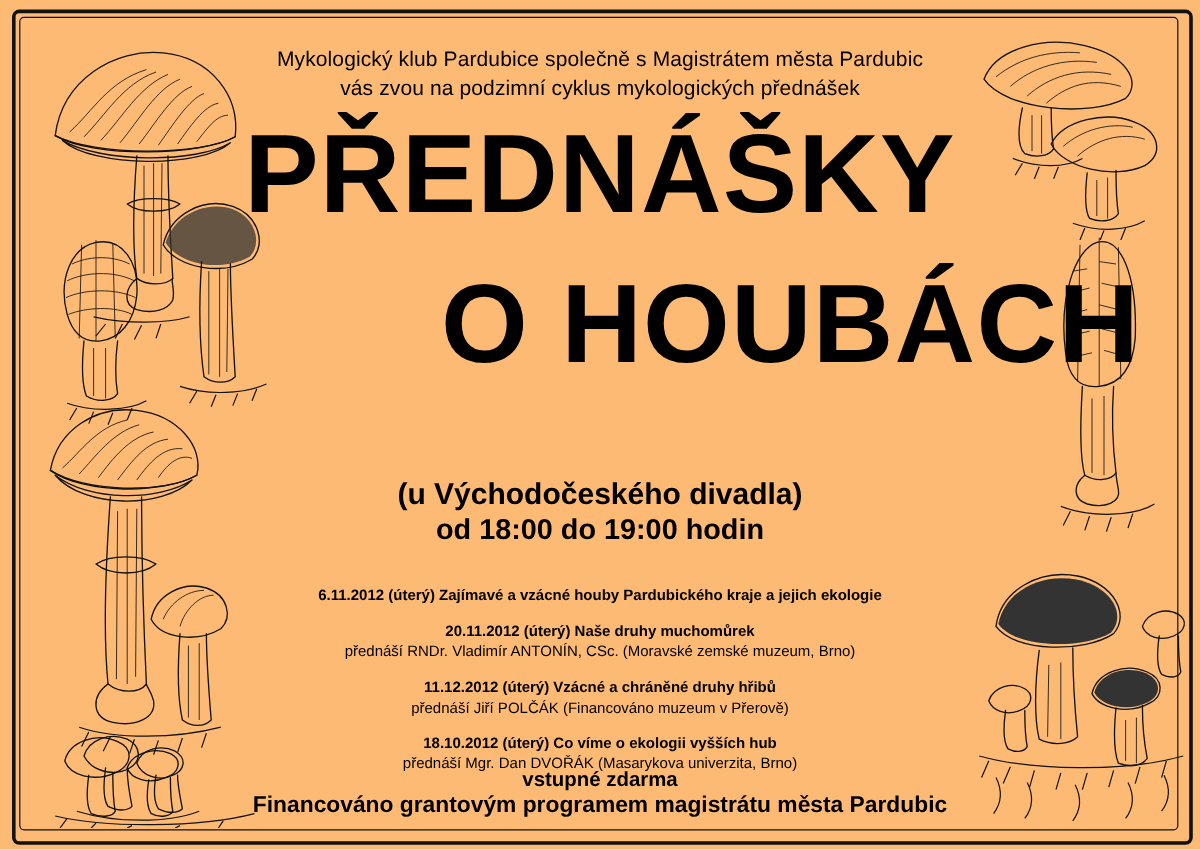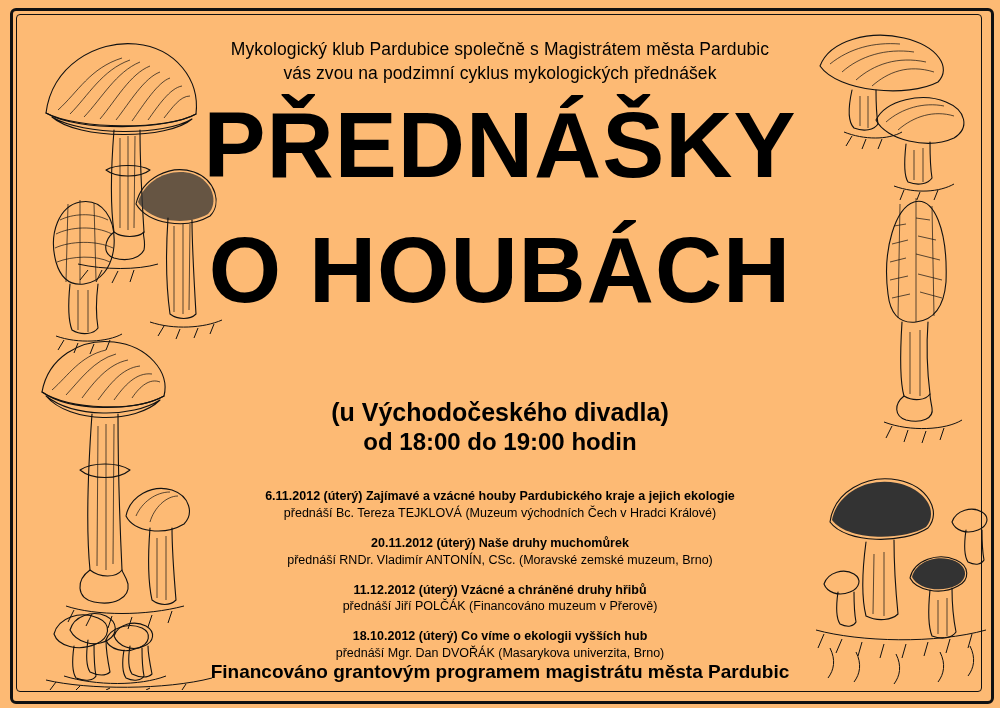--- a/index.html
+++ b/index.html
@@ -72,20 +72,21 @@
   .title2 {
     position: absolute;
     top: 226px;
     left: 50%;
     transform: translateX(-50%);
     width: 900px;
     font-size: 93px;
     line-height: 0.96;
     font-weight: 700;
     letter-spacing: 1px;
+    text-align: right;
   }
   .venue {
     position: absolute;
     top: 358px;
     left: 50%;
     transform: translateX(-50%);
     width: 860px;
     font-size: 30px;
     font-weight: 700;
     letter-spacing: 0.3px;
@@ -346,32 +347,32 @@
 
     <div class="title1">PŘEDNÁŠKY</div>
     <div class="title2">O HOUBÁCH</div>
 
     <div class="venue-sub">(u Východočeského divadla)</div>
     <div class="time">od 18:00 do 19:00 hodin</div>
 
     <div class="lectures">
       <div class="lecture">
         <div class="line1">6.11.2012 (úterý) Zajímavé a vzácné houby Pardubického kraje a jejich ekologie</div>
-        <div class="line2">přednáší Bc. Tereza TEJKLOVÁ (Muzeum východních Čech v Hradci Králové)</div>
       </div>
       <div class="lecture">
         <div class="line1">20.11.2012 (úterý) Naše druhy muchomůrek</div>
         <div class="line2">přednáší RNDr. Vladimír ANTONÍN, CSc. (Moravské zemské muzeum, Brno)</div>
       </div>
       <div class="lecture">
         <div class="line1">11.12.2012 (úterý) Vzácné a chráněné druhy hřibů</div>
         <div class="line2">přednáší Jiří POLČÁK (Financováno muzeum v Přerově)</div>
       </div>
       <div class="lecture">
         <div class="line1">18.10.2012 (úterý) Co víme o ekologii vyšších hub</div>
         <div class="line2">přednáší Mgr. Dan DVOŘÁK (Masarykova univerzita, Brno)</div>
       </div>
     </div>
 
+    <div class="free">vstupné zdarma</div>
     <div class="funding">Financováno grantovým programem magistrátu města Pardubic</div>
 
   </div>
 </div>
 
 </body></html>

